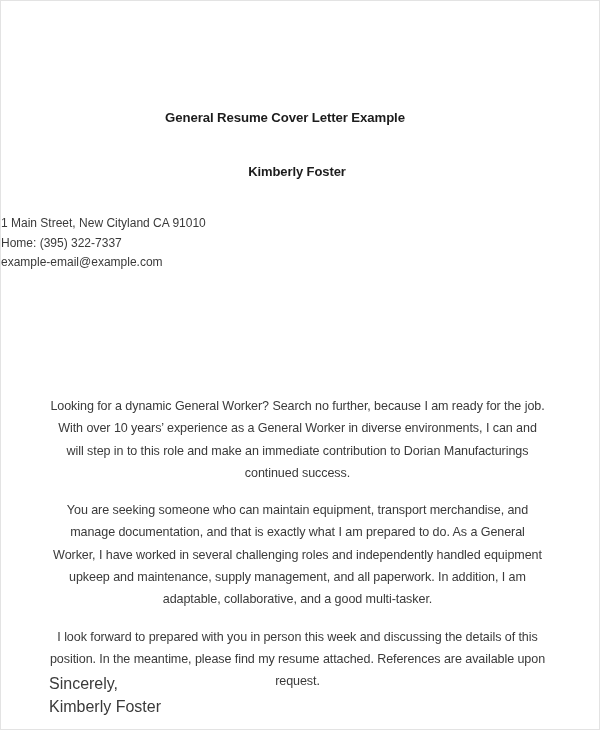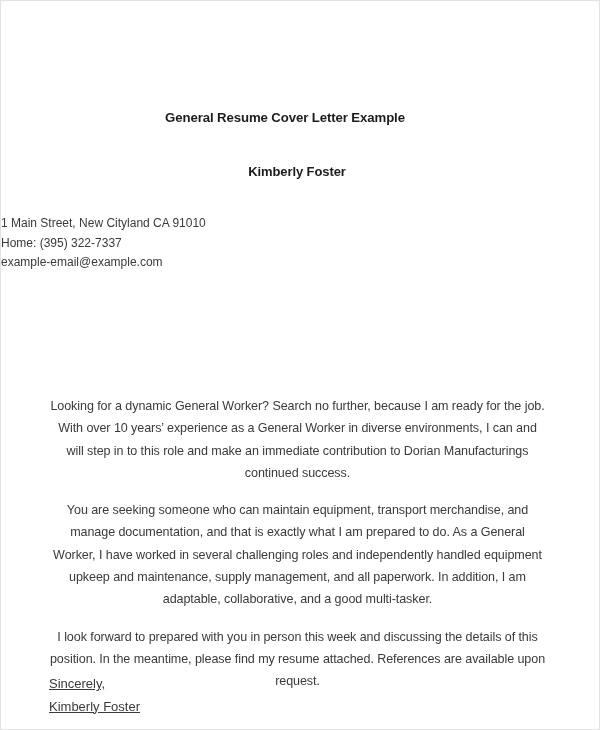--- a/index.html
+++ b/index.html
@@ -107,25 +107,24 @@
 
   
   .closing-block {
     position: absolute;
     left: 48px;
     top: 627px;
     width: 300px;
   }
   .closing-line {
     display: block;
-    font-size: 13px;
+    font-size: 16px;
     color: #3a3a3a;
     line-height: 22.5px;
     white-space: nowrap;
-    text-decoration: underline;
   }
 </style>
 </head>
 <body>
 
 <div class="page">
   <div class="doc-inner">
 
     <div class="doc-title">General Resume Cover Letter Example</div>
 

